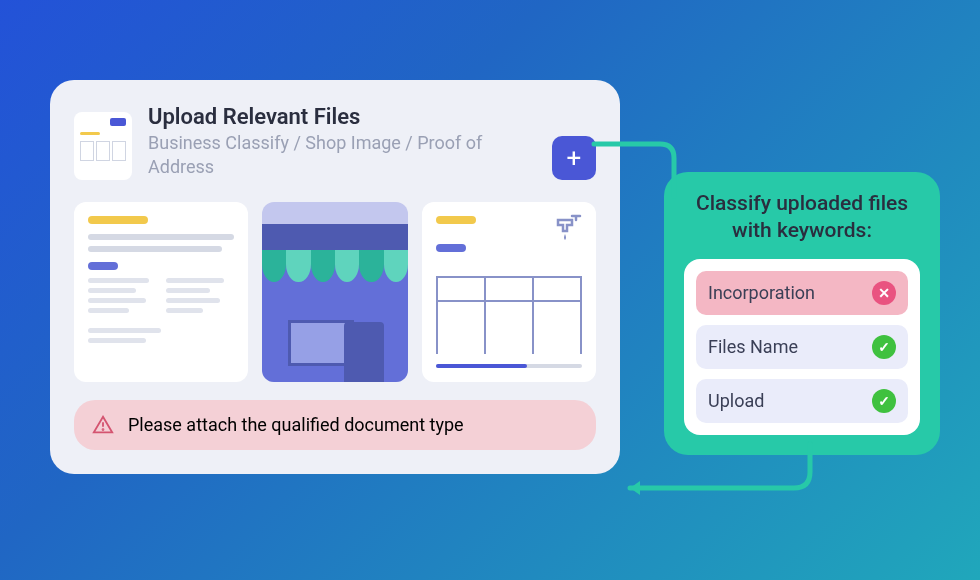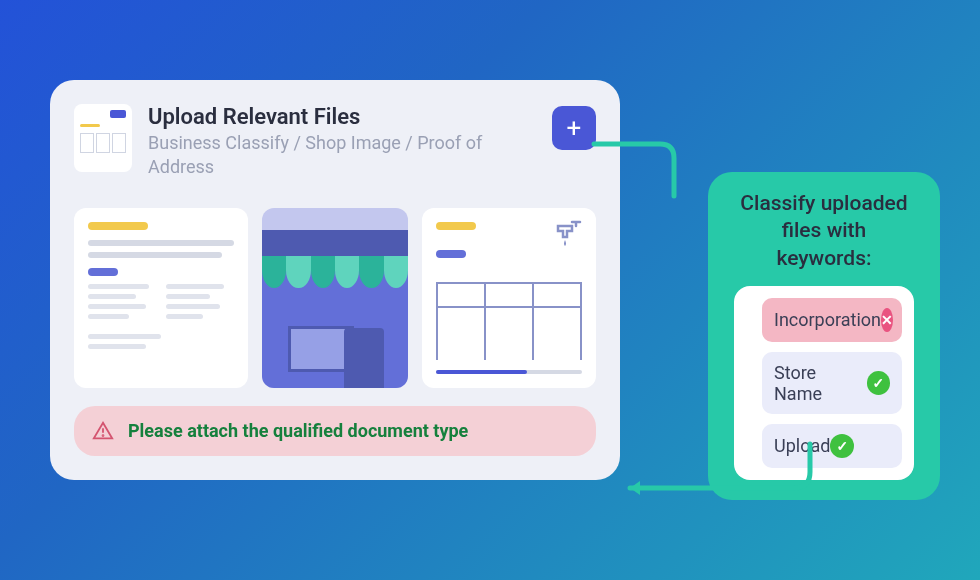--- a/index.html
+++ b/index.html
@@ -15,23 +15,23 @@
     position: absolute;
     left: 50px;
     top: 80px;
     width: 570px;
     background: #eef0f7;
     border-radius: 24px;
     padding: 24px;
   }
   .card-header {
     display: flex;
-    align-items: flex-start;
+    align-items: flex-end;
     gap: 16px;
-    margin-bottom: 28px;
+    margin-bottom: 22px;
   }
   .doc-icon {
     width: 58px;
     height: 68px;
     background: #fff;
     border-radius: 8px;
     position: relative;
     flex-shrink: 0;
     padding: 6px;
   }
@@ -101,32 +101,31 @@
   .table-frame .vr { position: absolute; top: 0; bottom: 0; width: 2px; background: #8892c8; }
   .progress { position: absolute; bottom: 14px; left: 14px; right: 14px; height: 4px; background: #d5d9e4; border-radius: 2px; }
   .progress .fill { width: 62%; height: 100%; background: #4a57d6; border-radius: 2px; }
   .alert {
     background: #f4d0d6;
     border-radius: 21px;
     padding: 14px 18px;
     display: flex;
     align-items: center;
     gap: 14px;
-    color: #15803d;
+    color: #000000;
     font-size: 18px;
-    font-weight: bold;
   }
   .classify-panel {
     position: absolute;
     right: 40px;
     top: 172px;
-    width: 232px;
+    width: 276px;
     background: #27c9a8;
     border-radius: 24px;
-    padding: 18px 26px 20px;
+    padding: 18px 20px 20px;
   }
   .classify-title {
     font-size: 21px;
     color: #2a2e3f;
     text-align: center;
     line-height: 1.3;
     margin-bottom: 14px;
     font-weight: 500;
   }
   .keyword-list {
@@ -135,23 +134,23 @@
     padding: 12px;
     display: flex;
     flex-direction: column;
     gap: 10px;
   }
   .keyword {
     border-radius: 10px;
     padding: 10px 12px;
     display: flex;
     align-items: center;
+    justify-content: space-between;
     font-size: 18px;
     color: #3a3f56;
-    margin-left: 16px;
   }
   .keyword.bad { background: #f4b7c4; }
   .keyword.ok { background: #eaecfa; }
   .status-badge {
     width: 24px;
     height: 24px;
     border-radius: 50%;
     display: flex;
     align-items: center;
     justify-content: center;
@@ -258,21 +257,21 @@
 </div>
 
 <div class="classify-panel">
   <div class="classify-title">Classify uploaded files with keywords:</div>
   <div class="keyword-list">
     <div class="keyword bad">
       <span>Incorporation</span>
       <span class="status-badge x">✕</span>
     </div>
     <div class="keyword ok">
-      <span>Store Name</span>
+      <span>Files Name</span>
       <span class="status-badge c">✓</span>
     </div>
     <div class="keyword ok">
       <span>Upload</span>
       <span class="status-badge c">✓</span>
     </div>
   </div>
 </div>
 
 <svg class="connector" style="left:590px;top:140px" width="90" height="60">

